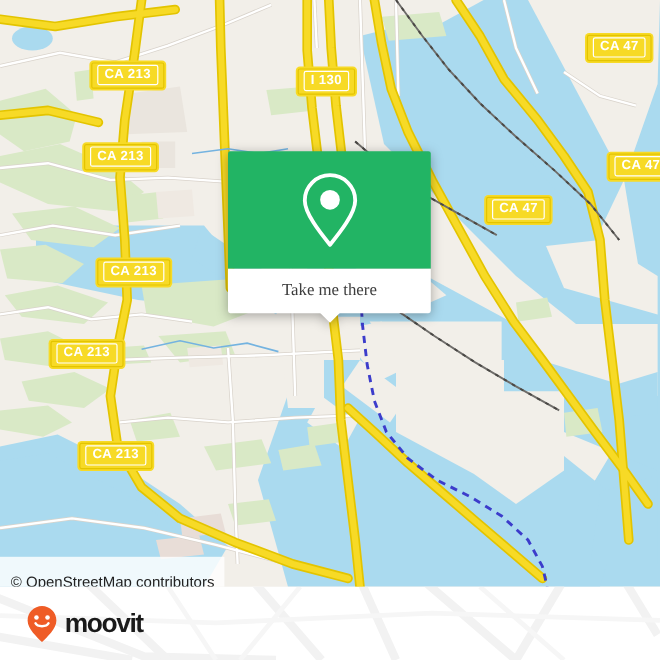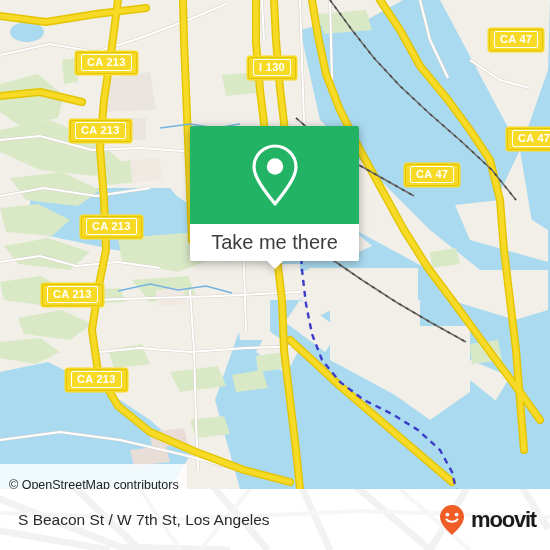--- a/index.html
+++ b/index.html
@@ -73,22 +73,22 @@
     position: relative;
     background: #ffffff;
     height: 37px;
     border-radius: 0 0 2px 2px;
     display: flex;
     align-items: center;
     justify-content: center;
   }
   #popup-footer-label {
     color: #3d3d3d;
-    font-size: 20px;
-    font-family: Liberation Sans, sans-serif;
+    font-size: 14px;
+    font-family: Liberation Serif, serif;
   }
   #popup-tail {
     position: absolute;
     left: 50%;
     bottom: -8px;
     margin-left: -9px;
     width: 0; height: 0;
     border-left: 9px solid transparent;
     border-right: 9px solid transparent;
     border-top: 9px solid #ffffff;
@@ -374,21 +374,20 @@
         <path d="M-10,40 L110,61"></path>
       </g>
       <g stroke="#f6f6f6" stroke-width="4" fill="none">
         <path d="M0,24 L180,30 L360,22 L550,28"></path>
         <path d="M140,0 L180,61"></path>
         <path d="M250,0 L200,61"></path>
         <path d="M400,0 L470,61"></path>
       </g>
     </svg>
     <div id="bottom-content">
-      <span id="address-text">S Beacon St / W 7th St, Los Angeles</span>
       <span id="brand">
         <svg width="34" height="34" viewBox="0 0 34 34">
           <path d="M17 2 C10.4 2 5 7.4 5 14 C5 21 13 28 17 32 C21 28 29 21 29 14 C29 7.4 23.6 2 17 2 Z" fill="#ef5c26"></path>
           <circle cx="12.4" cy="11.6" r="1.9" fill="#ffffff"></circle>
           <circle cx="21.6" cy="11.6" r="1.9" fill="#ffffff"></circle>
           <path d="M11.6 16.4 C13.2 19.6 20.8 19.6 22.4 16.4" stroke="#ffffff" stroke-width="2.1" fill="none" stroke-linecap="round"></path>
         </svg>
         <span id="brand-name">moovit</span>
       </span>
     </div>

